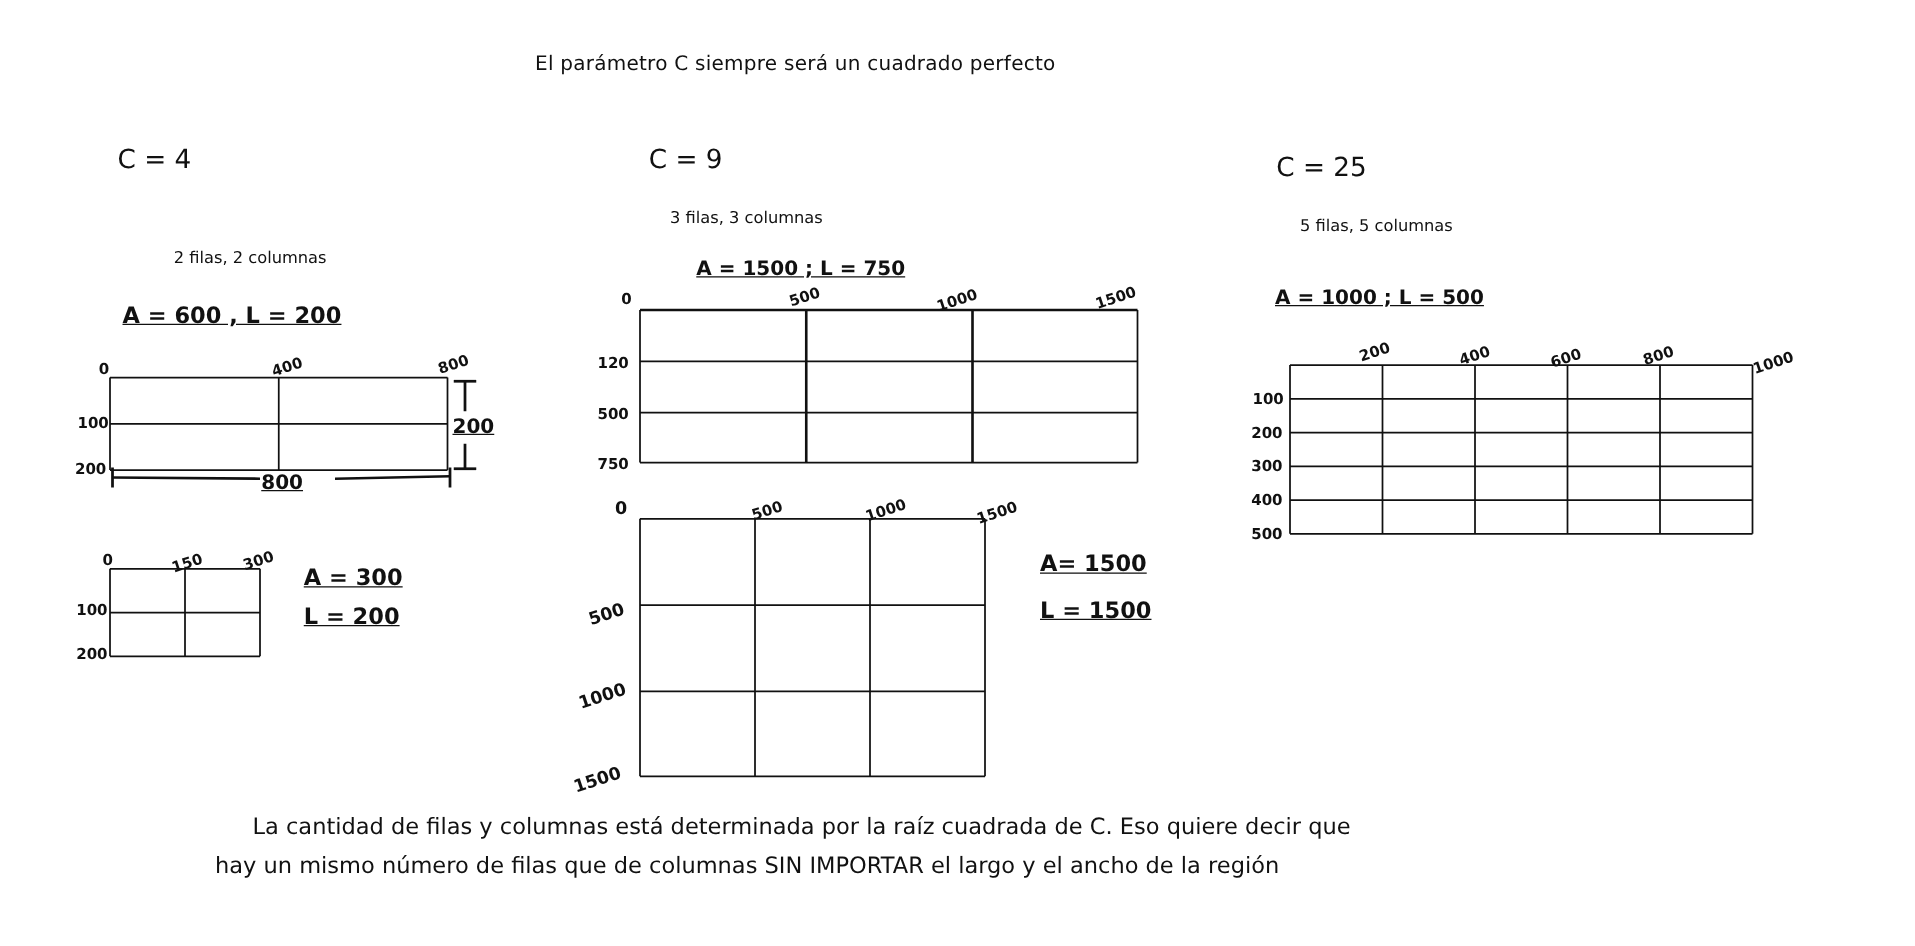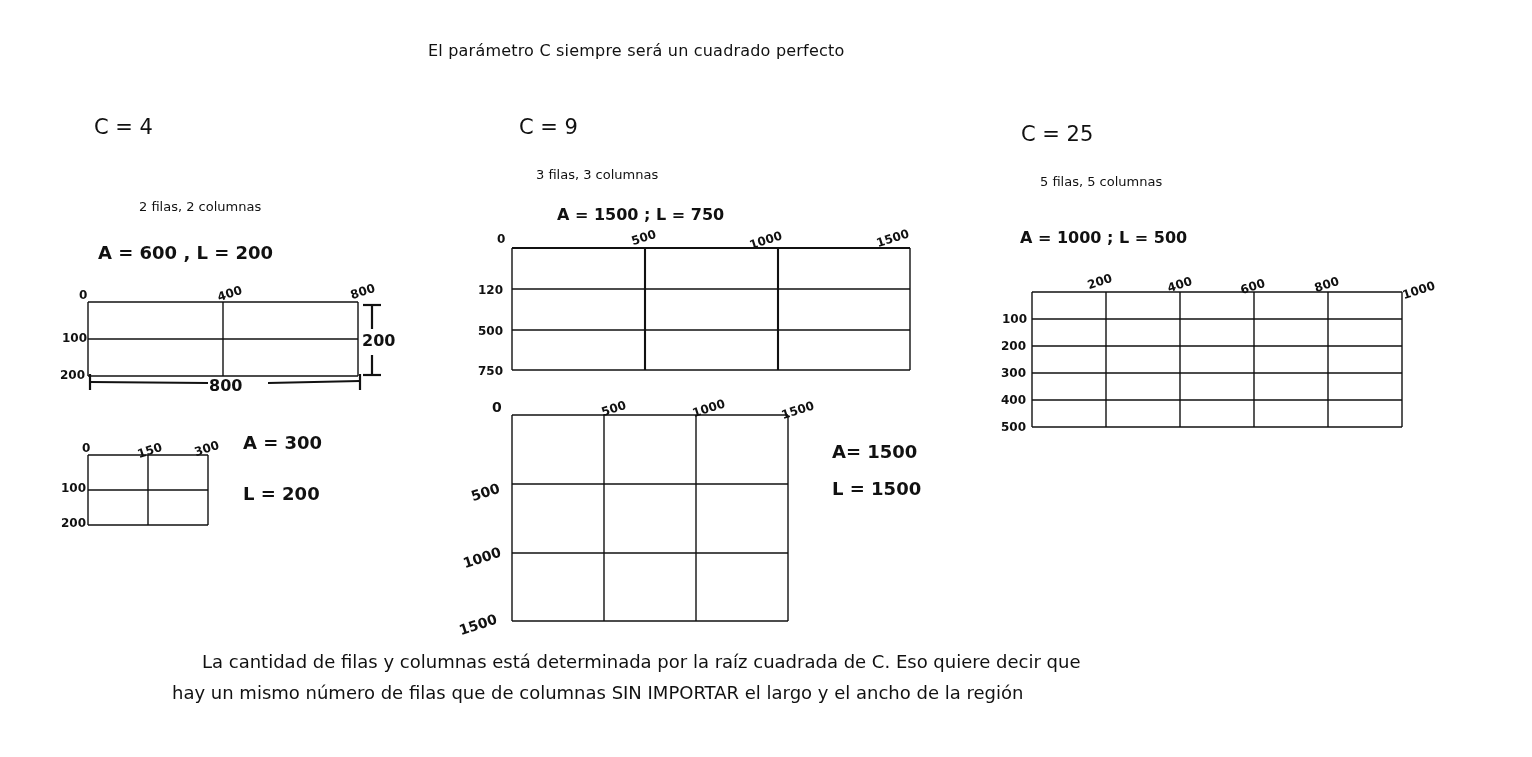--- a/index.html
+++ b/index.html
@@ -22,20 +22,21 @@
     white-space:nowrap;
   }
   .sub{
     font-size:13px;
     white-space:nowrap;
   }
   .annot{
     font-size:16px;
     font-weight:600;
     white-space:nowrap;
+    text-decoration:underline;
   }
   .annot.big{font-size:18px;}
   .tick{
     font-size:12px;
     font-weight:700;
     white-space:nowrap;
   }
   .tick.rot{
     transform:rotate(-18deg);
     transform-origin:left bottom;
@@ -105,21 +106,21 @@
     <line x1="60" y1="0" x2="60" y2="70"></line>
     <line x1="120" y1="0" x2="120" y2="70"></line>
   </svg>
 </div>
 <div class="abs tick" style="left:82px;top:441px;">0</div>
 <div class="abs tick rot" style="left:140px;top:447px;">150</div>
 <div class="abs tick rot" style="left:197px;top:445px;">300</div>
 <div class="abs tick" style="left:61px;top:481px;">100</div>
 <div class="abs tick" style="left:61px;top:516px;">200</div>
 
-<div class="abs annot big" style="left:243px;top:432px;">A = 300</div>
+<div class="abs annot big" style="left:243px;top:452px;">A = 300</div>
 <div class="abs annot big" style="left:243px;top:483px;">L = 200</div>
 
 <div class="abs hdr" style="left:519px;top:115px;">C = 9</div>
 <div class="abs sub" style="left:536px;top:167px;">3 filas, 3 columnas</div>
 
 <div class="abs annot" style="left:557px;top:205px;">A = 1500 ;  L = 750</div>
 
 <div class="abs" style="left:512px;top:248px;">
   <svg width="400" height="124" class="grid">
     <line x1="0" y1="0" x2="398" y2="0" class="thick"></line>

